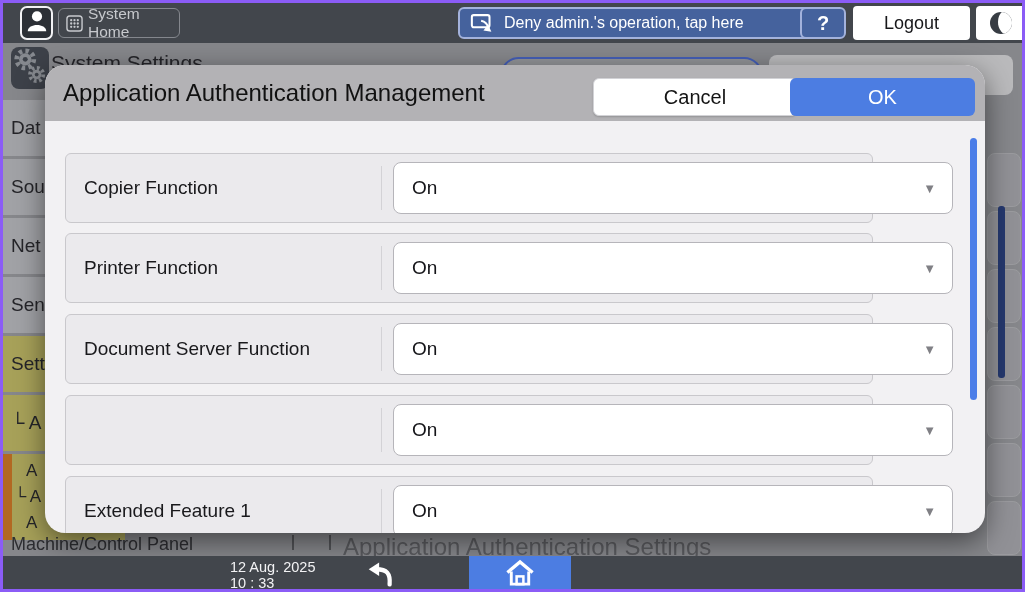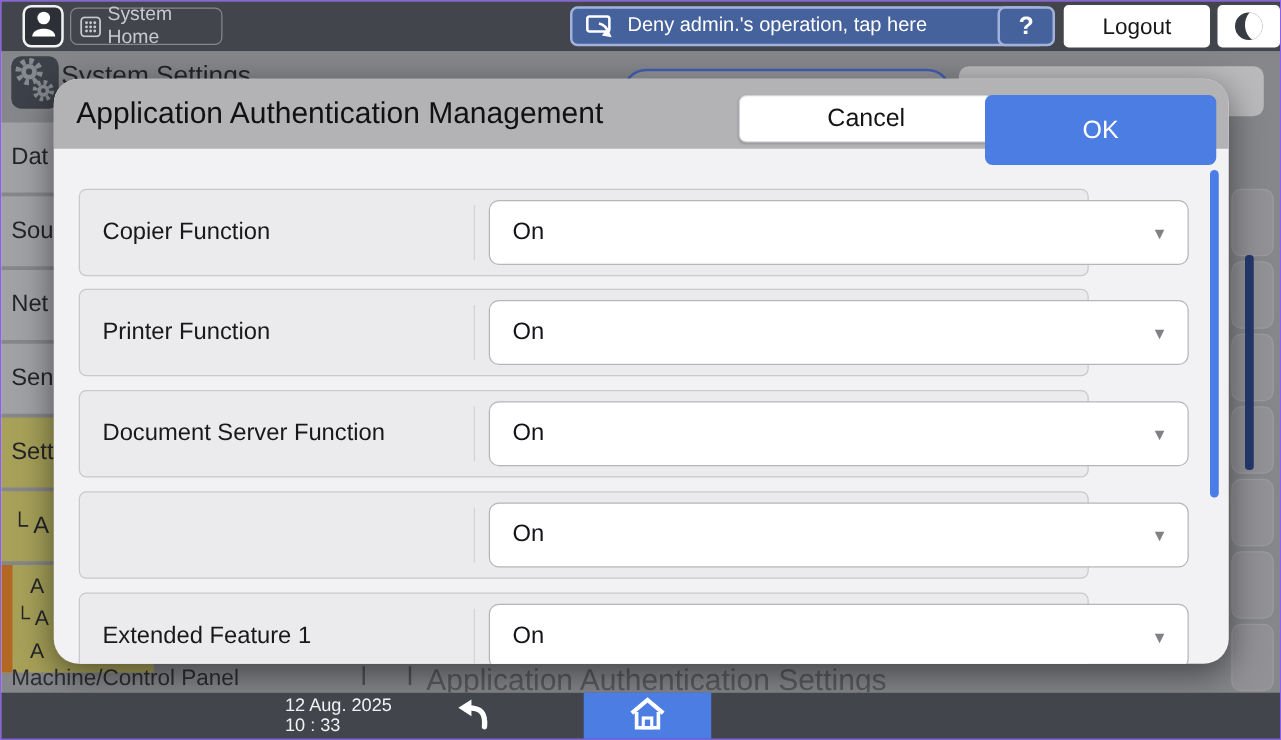--- a/index.html
+++ b/index.html
@@ -1,18 +1,18 @@
 <!DOCTYPE html>
 <html><head>
 <meta charset="utf-8">
 <style>
   html,body{margin:0;padding:0;background:#dfe0e2;}
   *{box-sizing:border-box;font-family:"Liberation Sans",sans-serif;}
   .screen{position:relative;width:1025px;height:592px;background:#aeafb3;overflow:hidden;
-          border:1px solid #8b5cf6;padding-left:21px;}
+          border:3px solid #8b5cf6;padding-left:21px;}
   
   .topbar{position:absolute;left:0;top:0;width:100%;height:40px;background:#42464c;z-index:30;}
   .user-btn{position:absolute;left:17px;top:3px;width:33px;height:34px;background:#2c3036;
             border:2px solid #f2f2f4;border-radius:7px;display:flex;align-items:center;justify-content:center;}
   .syshome-btn{position:absolute;left:55px;top:5px;width:122px;height:30px;border:1px solid #84878d;
             border-radius:6px;display:flex;align-items:center;gap:5px;padding:0 7px;color:#c7c9cd;font-size:15.5px;}
   .notif{position:absolute;left:455px;top:4px;width:381px;height:32px;background:#45629d;
             border:2px solid #a3b2dc;border-radius:6px;display:flex;align-items:center;gap:8px;
             padding:0 10px;color:#fff;font-size:16px;}
   .notif .fold{position:absolute;right:4px;bottom:3px;width:0;height:0;
@@ -48,21 +48,21 @@
   .scrim{position:absolute;left:0;top:0;width:100%;height:100%;background:rgba(8,8,12,0.24);z-index:5;}
   
   .modal{position:absolute;left:42px;top:22px;width:940px;height:468px;background:#f2f1f3;border-radius:20px;
             overflow:hidden;box-shadow:0 8px 28px rgba(0,0,0,0.5);z-index:10;}
   .modal-header{position:absolute;left:0;top:0;width:100%;height:56px;background:#b3b2b5;}
   .modal-title{position:absolute;left:18px;top:0;height:56px;display:flex;align-items:center;
             font-size:24px;color:#111;white-space:nowrap;}
   .btn-cancel{position:absolute;left:548px;top:13px;width:204px;height:38px;background:#fff;border:1px solid #d2d2d6;
             border-radius:6px;font-size:20px;color:#141414;display:flex;align-items:center;justify-content:center;
             box-shadow:0 1px 2px rgba(0,0,0,0.18);}
-  .btn-ok{position:absolute;left:745px;top:13px;width:185px;height:56px;background:#4c7de2;border-radius:6px;
+  .btn-ok{position:absolute;left:745px;top:13px;width:185px;height:38px;background:#4c7de2;border-radius:6px;
             font-size:20px;color:#fff;display:flex;align-items:center;justify-content:center;}
   .mrow{position:absolute;left:20px;width:808px;height:70px;background:#ebeaed;border:1px solid #c9c8cc;border-radius:6px;}
   .mrow .lbl{position:absolute;left:18px;top:0;height:68px;display:flex;align-items:center;font-size:19px;color:#19191c;}
   .mrow .div{position:absolute;left:315px;top:12px;bottom:12px;width:1px;background:#d3d2d6;}
   .dropdown{position:absolute;left:327px;top:8px;width:560px;height:52px;background:#fff;border:1px solid #b6b5ba;
             border-radius:8px;display:flex;align-items:center;padding:0 16px 0 18px;font-size:19px;color:#141418;}
   .dropdown .caret{margin-left:auto;font-size:13px;color:#808085;}
   .modal-scroll{position:absolute;left:925px;top:73px;width:7px;height:262px;background:#4b7de8;border-radius:4px;}
   
   .bottombar{position:absolute;left:0;top:553px;width:100%;height:39px;background:#42464c;z-index:30;}

